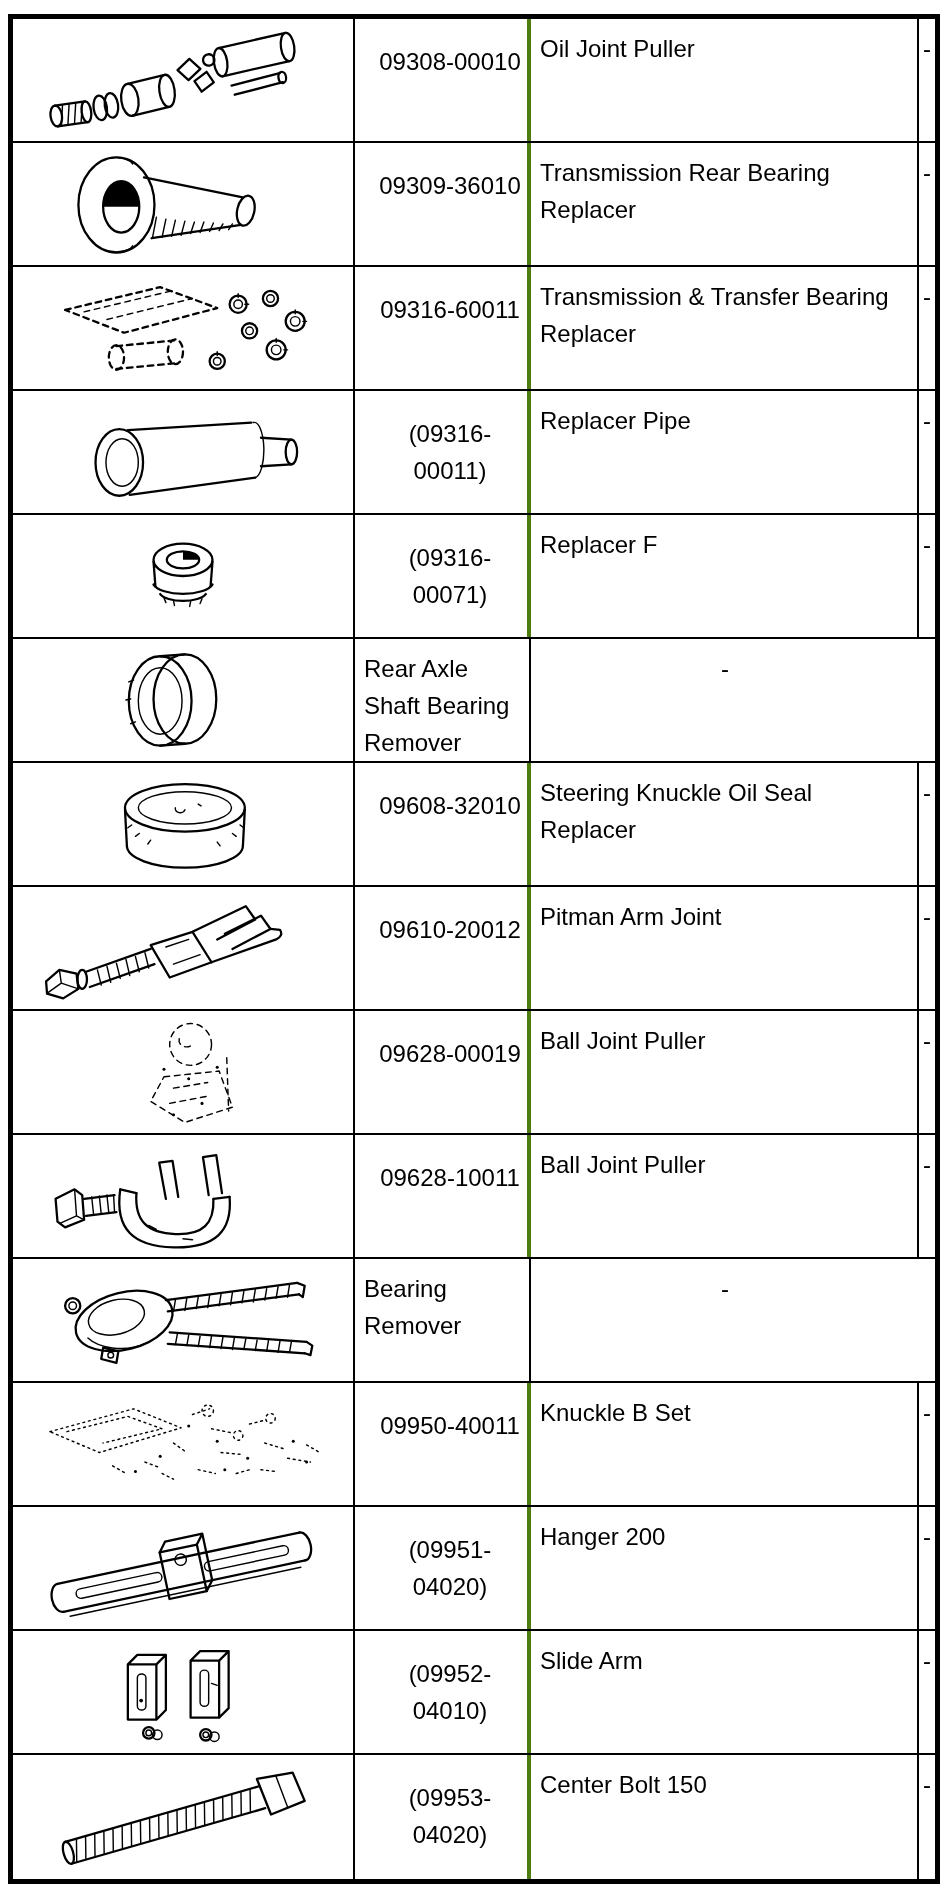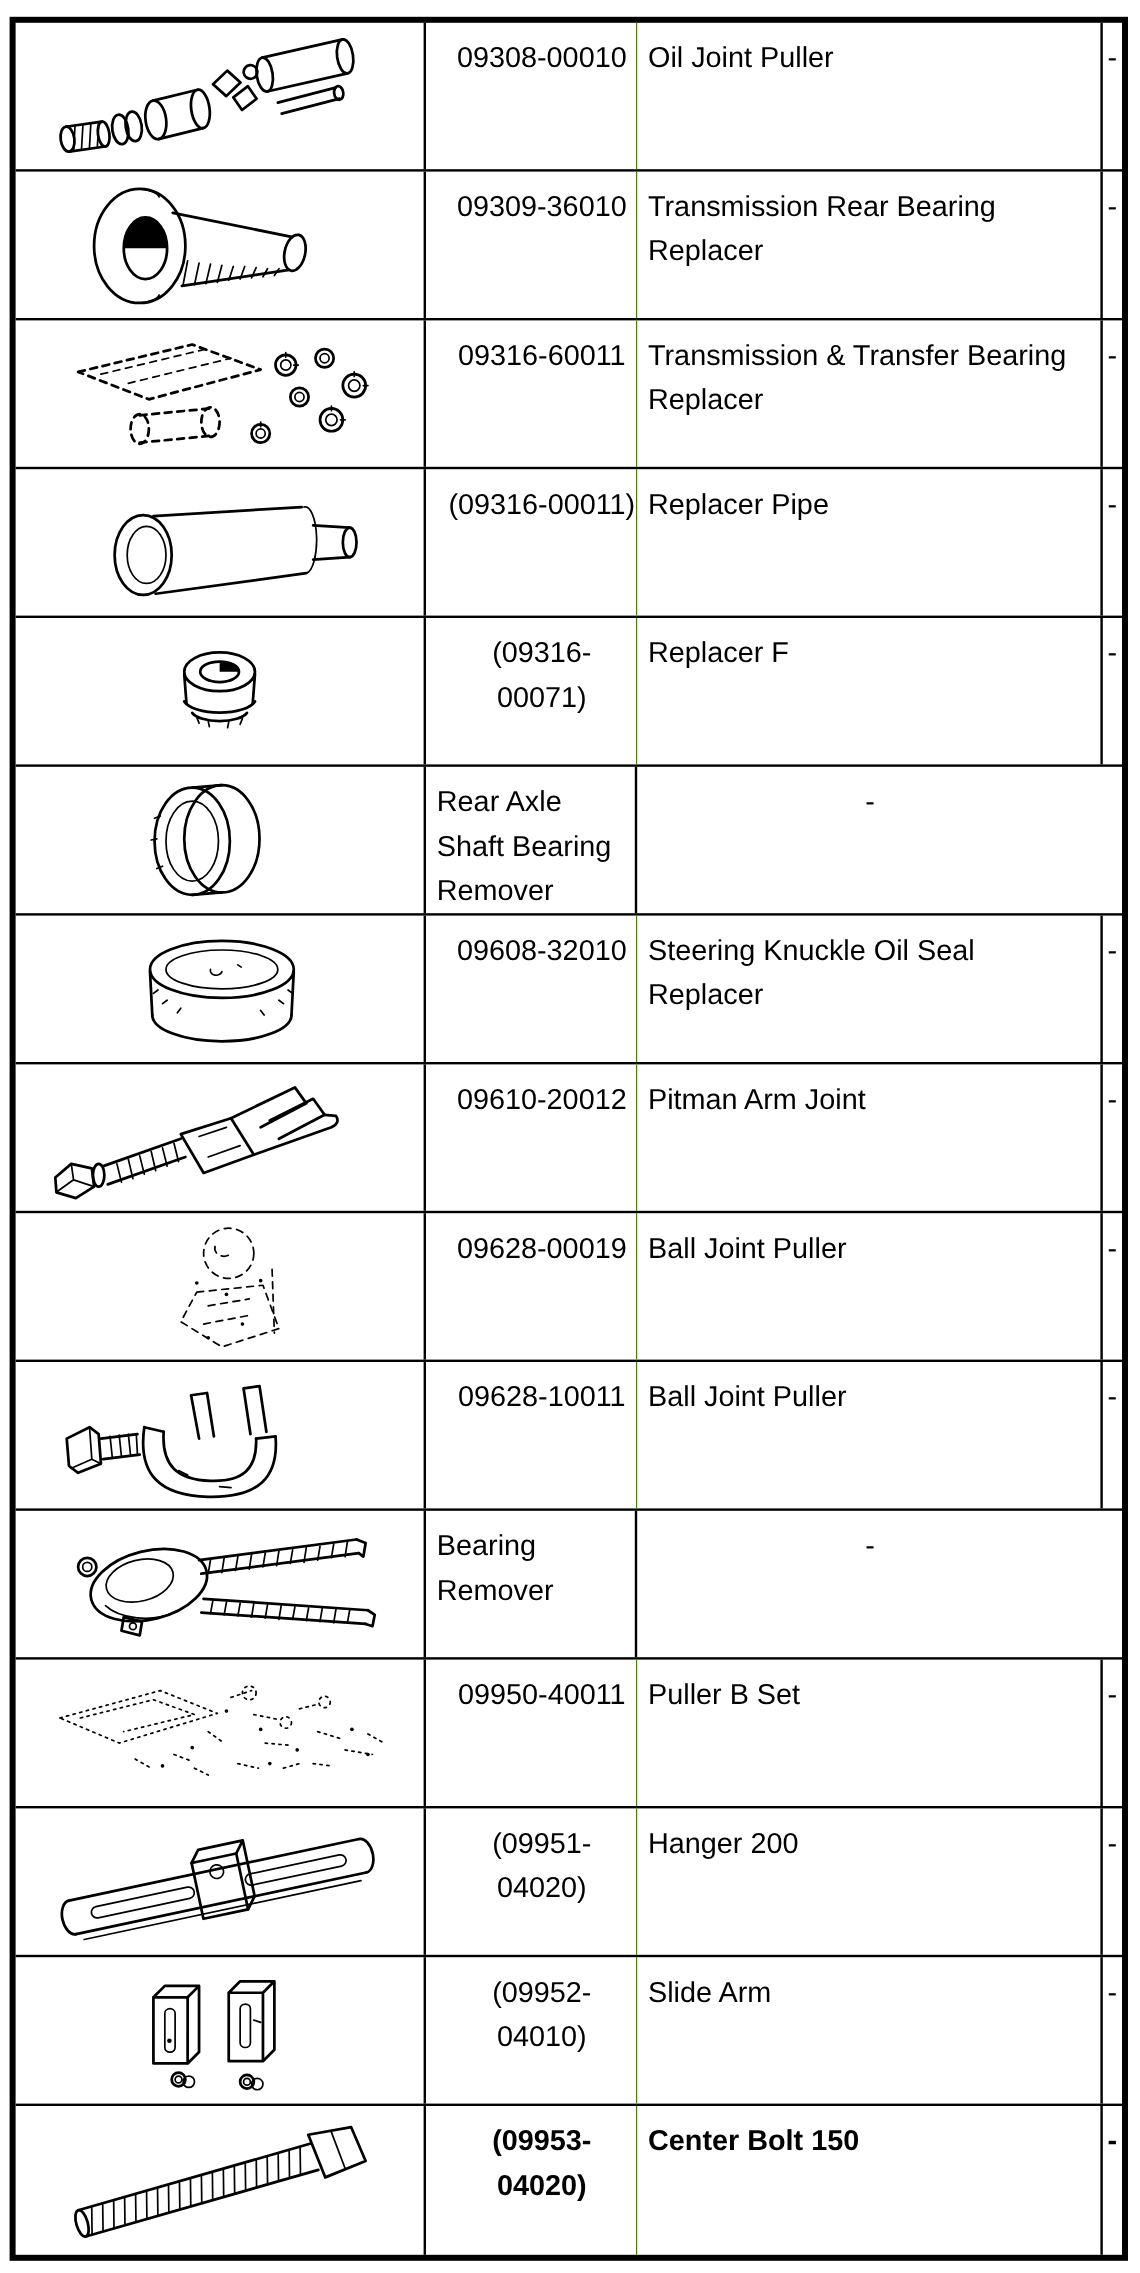--- a/index.html
+++ b/index.html
@@ -9,24 +9,24 @@
   }
   .sst-table{
     position:absolute;left:8px;top:14px;width:932px;height:1870px;
     box-sizing:border-box;border:5px solid #000;background:#fff;
     display:grid;grid-template-rows:repeat(15,1fr);
   }
   .row{
     display:grid;grid-template-columns:342px 176px 388px 1fr;
     border-bottom:2px solid #000;min-height:0;
   }
-  .row:last-child{border-bottom:none;font-weight:bold;}
+  .row:last-child{border-bottom:none;}
   .cell{box-sizing:border-box;min-height:0;overflow:hidden;}
   .c-img{border-right:2px solid #000;display:flex;align-items:center;justify-content:center;}
-  .c-part{border-right:1px solid #4d7c0f;text-align:center;padding-top:11px;font-size:24px;line-height:37px;margin-left:18px;}
+  .c-part{border-right:4px solid #4d7c0f;text-align:center;padding-top:24px;font-size:24px;line-height:37px;margin-left:18px;}
   .c-name{border-right:2px solid #000;padding:11px 6px 0 9px;font-size:24px;line-height:37px;}
   .c-note{padding-top:11px;text-align:center;font-size:24px;line-height:37px;}
   svg.tool{stroke:#000;fill:none;stroke-width:2.4;stroke-linecap:round;stroke-linejoin:round;}
   svg.tool .thin{stroke-width:1.5;}
   svg.tool .fill{fill:#000;stroke:none;}
   svg.tool .dash{stroke-dasharray:6 5;}
   svg.tool .dots{stroke-dasharray:2 4;}
 </style>
 </head>
 <body>
@@ -268,21 +268,21 @@
           <circle class="fill" cx="206" cy="58" r="1.6"></circle>
         <circle class="fill" cx="238" cy="76" r="1.6"></circle>
           <circle class="fill" cx="286" cy="58" r="1.6"></circle>
         <circle class="fill" cx="146" cy="74" r="1.6"></circle>
           <circle class="fill" cx="120" cy="90" r="1.6"></circle>
         <circle class="fill" cx="214" cy="88" r="1.6"></circle>
           <circle class="fill" cx="300" cy="80" r="1.6"></circle>
       </svg>
     </div>
     <div class="cell c-part">09950-40011</div>
-    <div class="cell c-name">Puller B Set</div>
+    <div class="cell c-name">Knuckle B Set</div>
     <div class="cell c-note">-</div>
   </div>
 
   <div class="row">
     <div class="cell c-img">
       <svg class="tool" width="336" height="116" viewBox="0 0 340 122">
         <g transform="rotate(-12 170 64)">
           <path d="M38 50 L298 50 M38 80 L298 80"></path>
           <path d="M38 50 a9 15 0 0 0 0 30 M298 50 a9 15 0 0 1 0 30"></path>
           <path class="thin" d="M44 86 L292 86"></path>

